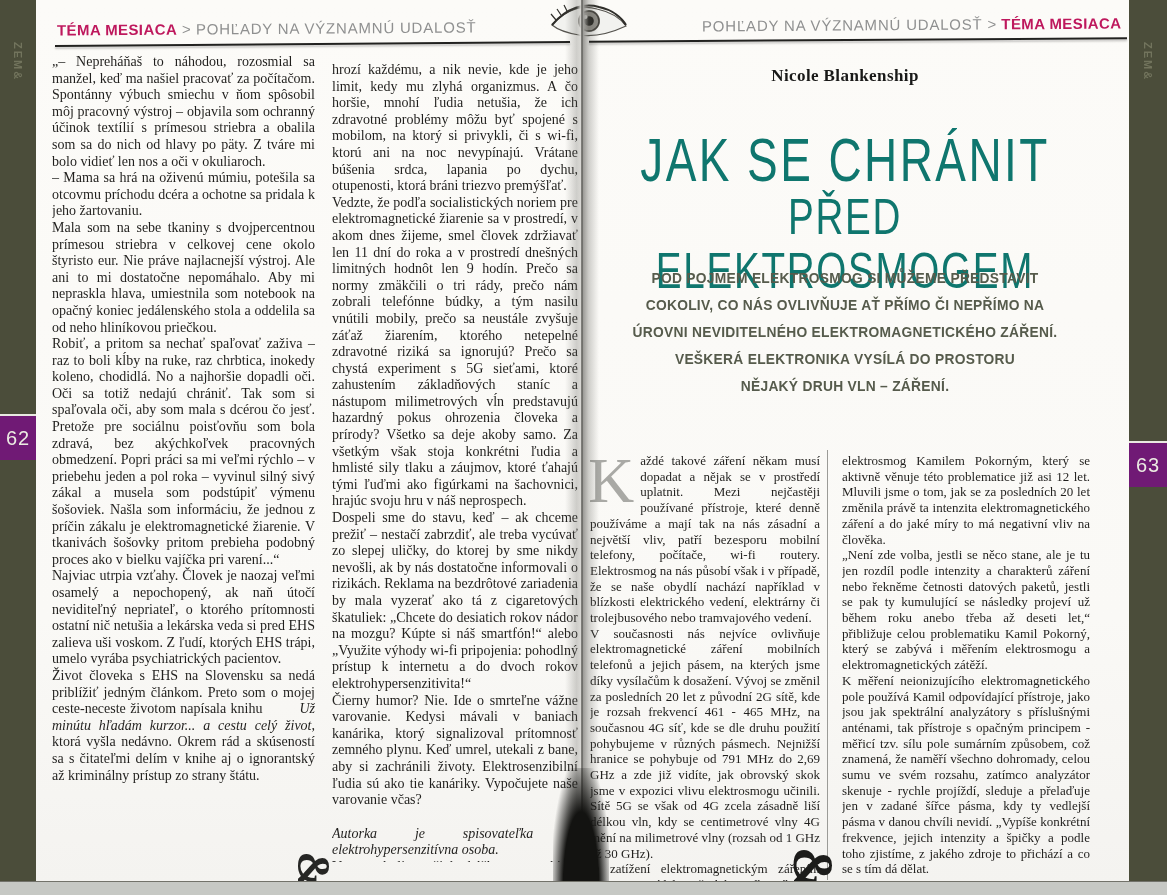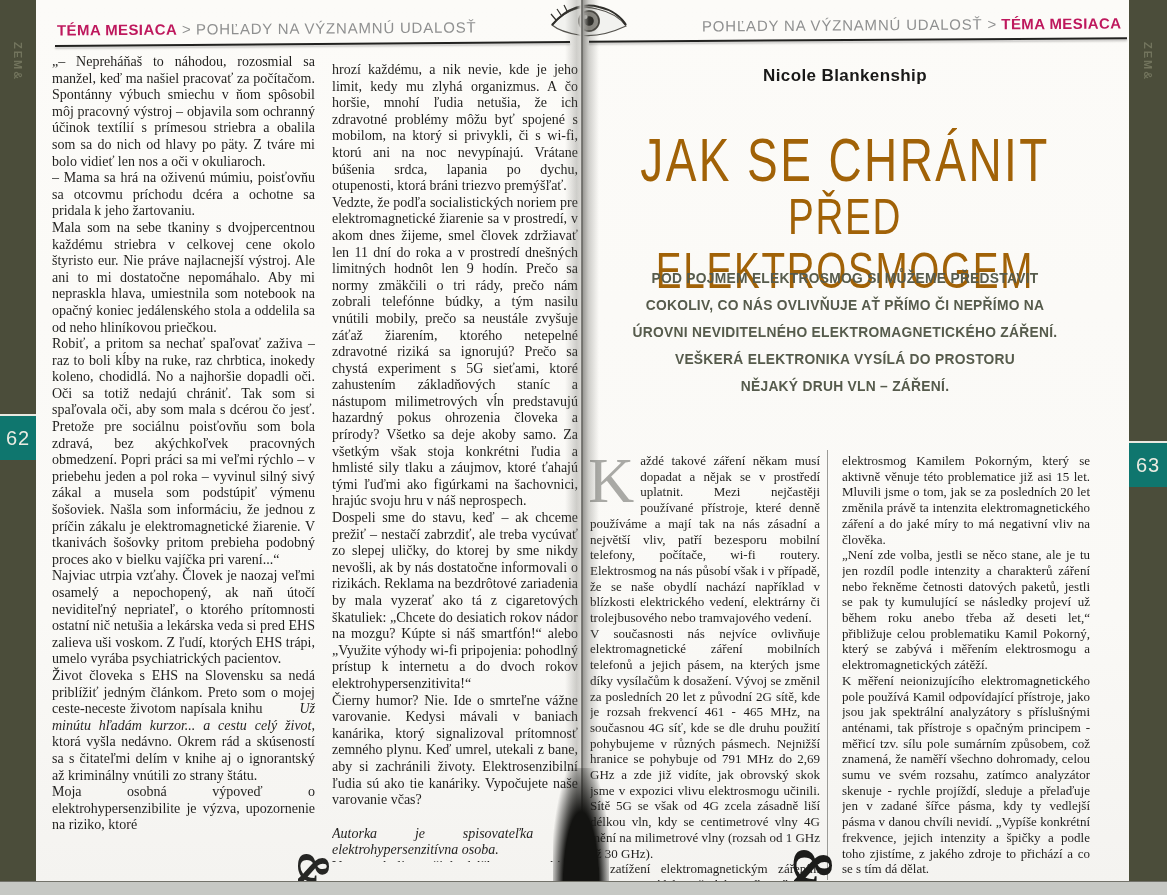--- a/index.html
+++ b/index.html
@@ -11,21 +11,21 @@
   
   .paper{position:absolute;left:36px;top:0;width:1095px;height:883px;
     background:linear-gradient(to bottom,#fcfbf8 0%,#faf9f6 70%,#f4f3f0 100%);}
   
   .band{position:absolute;top:0;height:895px;background:#4b4d3a;z-index:30;}
   .band.left{left:0;width:36px;}
   .band.right{right:0;width:38px;}
   .vlabel{position:absolute;top:42px;left:50%;transform:translateX(-50%);
     writing-mode:vertical-rl;font-family:"Liberation Sans",sans-serif;
     font-weight:bold;font-size:11px;letter-spacing:2px;color:#72745d;}
-  .tab{position:absolute;left:0;width:100%;height:44px;background:#0f766e;
+  .tab{position:absolute;left:0;width:100%;height:44px;background:#701a75;
     border-top:2px solid #e9e9e1;display:flex;align-items:center;justify-content:center;
     font-family:"Liberation Sans",sans-serif;font-size:20px;color:#ebebe2;letter-spacing:1px;}
   .band.left .tab{top:414px;}
   .band.right .tab{top:441px;}
   
   .header{position:absolute;font-family:"Liberation Sans",sans-serif;font-size:15px;
     white-space:nowrap;z-index:6;}
   .header .hb{font-weight:bold;color:#be185d;letter-spacing:0.4px;}
   .header .hs{color:#8f9090;margin:0 5px;}
   .header .hl{color:#8f9090;letter-spacing:0.8px;}
@@ -52,24 +52,24 @@
   .lp .col p{font-size:14px;line-height:16.6px;}
   .rp .col p{font-size:13px;line-height:15.7px;}
   .col{position:absolute;overflow:hidden;}
   .lp-col1{left:52px;top:54px;width:263px;height:800px;}
   .lp-col2{left:332px;top:62px;width:246px;height:800px;}
   .footer-block{margin-top:17px;}
   .ital{font-style:italic;margin-left:33px;}
   .mixed-prefix{margin-right:4px;}
   
   .rp-author{position:absolute;left:597px;top:66px;width:496px;text-align:center;
-    font-family:Liberation Sans, sans-serif;font-weight:bold;font-size:17px;
+    font-family:Liberation Serif, serif;font-weight:bold;font-size:17px;
     color:#191918;letter-spacing:0.4px;z-index:5;}
   .rp-title{position:absolute;left:560px;top:130px;width:570px;text-align:center;
-    font-family:"Liberation Sans",sans-serif;color:#a16207;z-index:5;}
+    font-family:"Liberation Sans",sans-serif;color:#0f766e;z-index:5;}
   .rp-title .t1{display:block;font-size:56px;line-height:60px;letter-spacing:3px;
     transform:scale(0.82,1.1);transform-origin:center;}
   .rp-title .t2{display:block;font-size:46px;line-height:50px;letter-spacing:2px;
     transform:scale(0.84,1.08);transform-origin:center;margin-top:4px;}
   .rp-intro{position:absolute;left:610px;top:264px;width:470px;text-align:center;
     font-family:"Liberation Sans",sans-serif;font-weight:bold;font-size:15px;
     line-height:27px;color:#565b4c;letter-spacing:0.3px;
     transform:scaleX(0.92);transform-origin:center;z-index:5;}
   .rp-col1{left:590px;top:453px;width:230px;height:430px;}
   .rp-col2{left:842px;top:453px;width:248px;height:430px;}
@@ -104,26 +104,25 @@
   <circle cx="40" cy="20" r="10" fill="none" stroke="#43413c" stroke-width="1.5"></circle>
   <circle cx="40" cy="20" r="4.8" fill="#23221f"></circle>
   <circle cx="36.5" cy="16" r="2" fill="#e9e9e5"></circle>
   <path d="M3,24 C18,6 36,2 50,6 C64,9 73,17 77,24" fill="none" stroke="#2f2e2a" stroke-width="2"></path>
   <path d="M7,19 L2,13 M12,14 L8,8 M18,10 L15,4" stroke="#2f2e2a" stroke-width="1.2"></path>
 </svg>
 
 <div class="lp">
   <div class="col lp-col1">
     <p>„– Nepreháňaš to náhodou, rozosmial sa manžel, keď ma našiel pracovať za počítačom. Spontánny výbuch smiechu v ňom spôsobil môj pracovný výstroj – objavila som ochranný účinok textílií s prímesou striebra a obalila som sa do nich od hlavy po päty. Z tváre mi bolo vidieť len nos a oči v okuliaroch.</p>
-    <p>– Mama sa hrá na oživenú múmiu, poisťovňu sa otcovmu príchodu dcéra a ochotne sa pridala k jeho žartovaniu.</p>
-    <p>Mala som na sebe tkaniny s dvojpercentnou každému striebra v celkovej cene okolo štyristo eur. Nie práve najlacnejší výstroj. Ale ani to mi dostatočne nepomáhalo. Aby mi nepraskla hlava, umiestnila som notebook na opačný koniec jedálenského stola a oddelila sa od neho hliníkovou priečkou.</p>
+    <p>– Mama sa hrá na oživenú múmiu, potešila sa otcovmu príchodu dcéra a ochotne sa pridala k jeho žartovaniu.</p>
+    <p>Mala som na sebe tkaniny s dvojpercentnou prímesou striebra v celkovej cene okolo štyristo eur. Nie práve najlacnejší výstroj. Ale ani to mi dostatočne nepomáhalo. Aby mi nepraskla hlava, umiestnila som notebook na opačný koniec jedálenského stola a oddelila sa od neho hliníkovou priečkou.</p>
     <p>Robiť, a pritom sa nechať spaľovať zaživa – raz to boli kĺby na ruke, raz chrbtica, inokedy koleno, chodidlá. No a najhoršie dopadli oči. Oči sa totiž nedajú chrániť. Tak som si spaľovala oči, aby som mala s dcérou čo jesť. Pretože pre sociálnu poisťovňu som bola zdravá, bez akýchkoľvek pracovných obmedzení. Popri práci sa mi veľmi rýchlo – v priebehu jeden a pol roka – vyvinul silný sivý zákal a musela som podstúpiť výmenu šošoviek. Našla som informáciu, že jednou z príčin zákalu je elektromagnetické žiarenie. V tkanivách šošovky pritom prebieha podobný proces ako v bielku vajíčka pri varení...“</p>
     <p>Najviac utrpia vzťahy. Človek je naozaj veľmi osamelý a nepochopený, ak naň útočí neviditeľný nepriateľ, o ktorého prítomnosti ostatní nič netušia a lekárska veda si pred EHS zalieva uši voskom. Z ľudí, ktorých EHS trápi, umelo vyrába psychiatrických pacientov.</p>
-    <p><span class="mixed-prefix">Život človeka s EHS na Slovensku sa nedá priblížiť jedným článkom. Preto som o mojej ceste-neceste životom napísala knihu</span><span class="ital">Už minútu hľadám kurzor... a cestu celý život</span><span>, ktorá vyšla nedávno. Okrem rád a skúseností sa s čitateľmi delím v knihe aj o ignorantský až kriminálny vnútili zo strany štátu.</span></p>
-    <p>Moja osobná výpoveď o elektrohypersenzibilite je výzva, upozornenie na riziko, ktoré</p>
+    <p><span class="mixed-prefix">Život človeka s EHS na Slovensku sa nedá priblížiť jedným článkom. Preto som o mojej ceste-neceste životom napísala knihu</span><span class="ital">Už minútu hľadám kurzor... a cestu celý život</span><span>, ktorá vyšla nedávno. Okrem rád a skúseností sa s čitateľmi delím v knihe aj o ignorantský až kriminálny prístup zo strany štátu.</span></p>
   </div>
   <div class="col lp-col2">
     <p>hrozí každému, a nik nevie, kde je jeho limit, kedy mu zlyhá organizmus. A čo horšie, mnohí ľudia netušia, že ich zdravotné problémy môžu byť spojené s mobilom, na ktorý si privykli, či s wi-fi, ktorú ani na noc nevypínajú. Vrátane búšenia srdca, lapania po dychu, otupenosti, ktorá bráni triezvo premýšľať.</p>
     <p>Vedzte, že podľa socialistických noriem pre elektromagnetické žiarenie sa v prostredí, v akom dnes žijeme, smel človek zdržiavať len 11 dní do roka a v prostredí dnešných limitných hodnôt len 9 hodín. Prečo sa normy zmäkčili o tri rády, prečo nám zobrali telefónne búdky, a tým nasilu vnútili mobily, prečo sa neustále zvyšuje záťaž žiarením, ktorého netepelné zdravotné riziká sa ignorujú? Prečo sa chystá experiment s 5G sieťami, ktoré zahustením základňových staníc a nástupom milimetrových vĺn predstavujú hazardný pokus ohrozenia človeka a prírody? Všetko sa deje akoby samo. Za všetkým však stoja konkrétni ľudia a hmlisté sily tlaku a záujmov, ktoré ťahajú tými ľuďmi ako figúrkami na šachovnici, hrajúc svoju hru v náš neprospech.</p>
     <p>Dospeli sme do stavu, keď – ak chceme prežiť – nestačí zabrzdiť, ale treba vycúvať zo slepej uličky, do ktorej by sme nikdy nevošli, ak by nás dostatočne informovali o rizikách. Reklama na bezdrôtové zariadenia by mala vyzerať ako tá z cigaretových škatuliek: „Chcete do desiatich rokov nádor na mozgu? Kúpte si náš smartfón!“ alebo „Využite výhody wi-fi pripojenia: pohodlný prístup k internetu a do dvoch rokov elektrohypersenzitivita!“</p>
     <p>Čierny humor? Nie. Ide o smrteľne vážne varovanie. Kedysi mávali v baniach kanárika, ktorý signalizoval prítomnosť zemného plynu. Keď umrel, utekali z bane, aby si zachránili životy. Elektrosenzibilní ľudia sú ako tie kanáriky. Vypočujete naše varovanie včas?</p>
     <div class="footer-block">
       <p class="ital">Autorka je spisovateľka a elektrohypersenzitívna osoba.</p>
       <p><span class="mixed-prefix">V texte boli použité ukážky z autorkinej knihy</span></p>
     </div>
@@ -143,21 +142,21 @@
     <div>VEŠKERÁ ELEKTRONIKA VYSÍLÁ DO PROSTORU</div>
     <div>NĚJAKÝ DRUH VLN – ZÁŘENÍ.</div>
   </div>
   <div class="rp-divider"></div>
   <div class="col rp-col1">
     <p><span class="dropcap">K</span><span>aždé takové záření někam musí dopadat a nějak se v prostředí uplatnit. Mezi nejčastěji používané přístroje, které denně používáme a mají tak na nás zásadní a největší vliv, patří bezesporu mobilní telefony, počítače, wi-fi routery. Elektrosmog na nás působí však i v případě, že se naše obydlí nachází například v blízkosti elektrického vedení, elektrárny či trolejbusového nebo tramvajového vedení.</span></p>
     <p>V současnosti nás nejvíce ovlivňuje elektromagnetické záření mobilních telefonů a jejich pásem, na kterých jsme díky vysílačům k dosažení. Vývoj se změnil za posledních 20 let z původní 2G sítě, kde je rozsah frekvencí 461 - 465 MHz, na současnou 4G síť, kde se dle druhu použití pohybujeme v různých pásmech. Nejnižší hranice se pohybuje od 791 MHz do 2,69 GHz a zde již vidíte, jak obrovský skok jsme v expozici vlivu elektrosmogu učinili. Sítě 5G se však od 4G zcela zásadně liší délkou vln, kdy se centimetrové vlny 4G mění na milimetrové vlny (rozsah od 1 GHz až 30 GHz).</p>
     <p>O zatížení elektromagnetickým zářením jsme si povídali s českým odborníkem a poradcem pro</p>
   </div>
   <div class="col rp-col2">
-    <p>elektrosmog Kamilem Pokorným, který se aktivně věnuje této problematice již asi 15 let. Mluvili jsme o tom, jak se za posledních 20 let změnila právě ta intenzita elektromagnetického záření a do jaké míry to má negativní vliv na člověka.</p>
+    <p>elektrosmog Kamilem Pokorným, který se aktivně věnuje této problematice již asi 12 let. Mluvili jsme o tom, jak se za posledních 20 let změnila právě ta intenzita elektromagnetického záření a do jaké míry to má negativní vliv na člověka.</p>
     <p>„Není zde volba, jestli se něco stane, ale je tu jen rozdíl podle intenzity a charakterů záření nebo řekněme četnosti datových paketů, jestli se pak ty kumulující se následky projeví už během roku anebo třeba až deseti let,“ přibližuje celou problematiku Kamil Pokorný, který se zabývá i měřením elektrosmogu a elektromagnetických zátěží.</p>
     <p>K měření neionizujícího elektromagnetického pole používá Kamil odpovídající přístroje, jako jsou jak spektrální analyzátory s příslušnými anténami, tak přístroje s opačným principem - měřicí tzv. sílu pole sumárním způsobem, což znamená, že naměří všechno dohromady, celou sumu ve svém rozsahu, zatímco analyzátor skenuje - rychle projíždí, sleduje a přelaďuje jen v zadané šířce pásma, kdy ty vedlejší pásma v danou chvíli nevidí. „Vypíše konkrétní frekvence, jejich intenzity a špičky a podle toho zjistíme, z jakého zdroje to přichází a co se s tím dá dělat.</p>
   </div>
 </div>
 
 <div class="spine"></div>
 <div class="spine-dark"></div>
 
 <div class="amp a-left">&amp;</div>
 <div class="amp a-right">&amp;</div>

